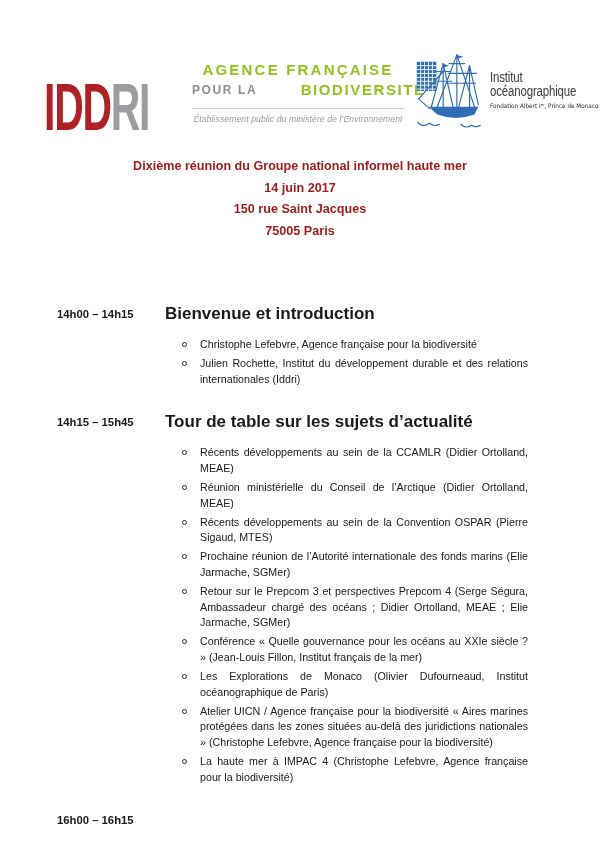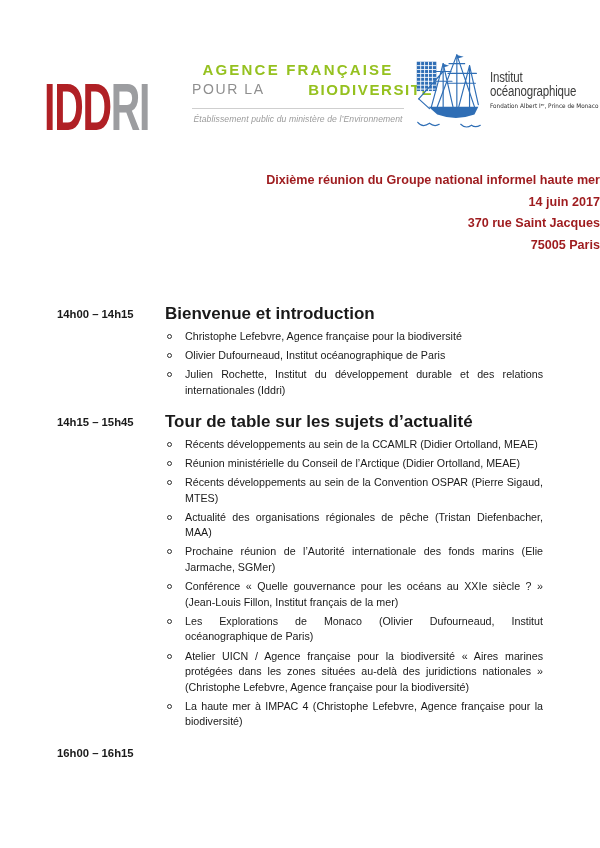--- a/index.html
+++ b/index.html
@@ -31,21 +31,21 @@
   }
   .iddri-part1{color:var(--iddri-red);}
   .iddri-part2{color:var(--iddri-gray);}
 
   .logo-afb{position:absolute;left:192px;top:61px;width:212px;text-align:center;}
   .afb-l1{
     color:var(--afb-green);font-weight:bold;font-size:15px;line-height:17px;
     letter-spacing:2.2px;white-space:nowrap;
   }
   .afb-l2{margin-top:3px;white-space:nowrap;}
-  .afb-pour{color:var(--afb-gray);font-weight:normal;font-size:14px;letter-spacing:1.6px;vertical-align:1px;}
+  .afb-pour{color:var(--afb-gray);font-weight:bold;font-size:12px;letter-spacing:1.6px;vertical-align:1px;}
   .afb-bio{color:var(--afb-green);font-weight:bold;font-size:15px;letter-spacing:1.6px;padding-left:39px;}
   .afb-rule{margin-top:9px;border-top:1px solid var(--rule-gray);}
   .afb-sub{
     margin-top:5px;font-style:italic;font-size:8.6px;color:#9B9B9B;
     letter-spacing:0.1px;white-space:nowrap;
   }
 
   .logo-ocean{position:absolute;left:414px;top:50px;display:flex;align-items:flex-start;}
   .ship-box{width:72px;height:86px;flex-shrink:0;}
   .ocean-text{margin-left:4px;padding-top:20px;color:var(--ocean-text);}
@@ -54,34 +54,34 @@
     transform:scaleX(0.82);transform-origin:0 0;white-space:nowrap;
   }
   .ocean-sub{
     margin-top:4px;font-size:6.2px;color:#2b2b2b;white-space:nowrap;
     font-family:"DejaVu Sans",sans-serif;
     transform:scaleX(0.92);transform-origin:0 0;
   }
 
   
   .title-block{
-    position:absolute;top:170px;left:0;right:0;text-align:right;
+    position:absolute;top:156px;left:0;right:0;text-align:center;
     color:var(--title-red);font-weight:bold;font-size:12.6px;line-height:21.7px;
   }
 
   
   .agenda{position:absolute;top:306px;left:57px;right:57px;}
   .agenda-section{display:flex;margin-bottom:12px;}
   .time{
     width:108px;flex-shrink:0;font-weight:bold;font-size:11.3px;line-height:16px;
     white-space:nowrap;
   }
   .section-body{flex:1;min-width:0;}
   .heading{font-weight:bold;font-size:17px;line-height:16px;margin:0 0 7px 0;}
-  ul.bullets{list-style:none;margin:0;padding:0;}
+  ul.bullets{list-style:none;margin:15px;padding:0;}
   li.bullet{display:flex;margin-bottom:3.5px;font-size:10.7px;line-height:15.6px;}
   .bullet-marker{width:20px;flex-shrink:0;position:relative;}
   .bullet-marker .ring{
     position:absolute;left:2px;top:5px;width:5px;height:5px;border-radius:50%;
     border:1.1px solid #2E2E2E;background:transparent;
   }
   .bullet-text{flex:1;text-align:justify;text-align-last:left;}
 </style>
 </head>
 <body>
@@ -131,43 +131,37 @@
         <div class="ocean-l2">océanographique</div>
         <div class="ocean-sub">Fondation Albert Iᵉʳ, Prince de Monaco</div>
       </div>
     </div>
 
   </header>
 
   <section class="title-block" id="title-block">
       <div class="title-line">Dixième réunion du Groupe national informel haute mer</div>
       <div class="title-line">14 juin 2017</div>
-      <div class="title-line">370 rue Saint Jacques</div>
+      <div class="title-line">150 rue Saint Jacques</div>
       <div class="title-line">75005 Paris</div>
     </section>
 
   <main class="agenda" id="agenda">
   <section class="agenda-section">
     <div class="time">14h00 – 14h15</div>
     <div class="section-body">
       <div class="heading">Bienvenue et introduction</div>
       <ul class="bullets">
   <li class="bullet">
     <span class="bullet-marker">
                 <span class="ring"></span>
               </span>
     <span class="bullet-text">Christophe Lefebvre, Agence française pour la biodiversité</span>
   </li>
 
-  <li class="bullet">
-    <span class="bullet-marker">
-                <span class="ring"></span>
-              </span>
-    <span class="bullet-text">Olivier Dufourneaud, Institut océanographique de Paris</span>
-  </li>
 
   <li class="bullet">
     <span class="bullet-marker">
                 <span class="ring"></span>
               </span>
     <span class="bullet-text">Julien Rochette, Institut du développement durable et des relations internationales (Iddri)</span>
   </li>
 </ul>
     </div>
   </section>
@@ -191,34 +185,34 @@
     <span class="bullet-text">Réunion ministérielle du Conseil de l’Arctique (Didier Ortolland, MEAE)</span>
   </li>
 
   <li class="bullet">
     <span class="bullet-marker">
                 <span class="ring"></span>
               </span>
     <span class="bullet-text">Récents développements au sein de la Convention OSPAR (Pierre Sigaud, MTES)</span>
   </li>
 
-  <li class="bullet">
-    <span class="bullet-marker">
-                <span class="ring"></span>
-              </span>
-    <span class="bullet-text">Actualité des organisations régionales de pêche (Tristan Diefenbacher, MAA)</span>
-  </li>
 
   <li class="bullet">
     <span class="bullet-marker">
                 <span class="ring"></span>
               </span>
     <span class="bullet-text">Prochaine réunion de l’Autorité internationale des fonds marins (Elie Jarmache, SGMer)</span>
   </li>
 
+  <li class="bullet">
+    <span class="bullet-marker">
+                <span class="ring"></span>
+              </span>
+    <span class="bullet-text">Retour sur le Prepcom 3 et perspectives Prepcom 4 (Serge Ségura, Ambassadeur chargé des océans ; Didier Ortolland, MEAE ; Elie Jarmache, SGMer)</span>
+  </li>
 
   <li class="bullet">
     <span class="bullet-marker">
                 <span class="ring"></span>
               </span>
     <span class="bullet-text">Conférence « Quelle gouvernance pour les océans au XXIe siècle ? » (Jean-Louis Fillon, Institut français de la mer)</span>
   </li>
 
   <li class="bullet">
     <span class="bullet-marker">

